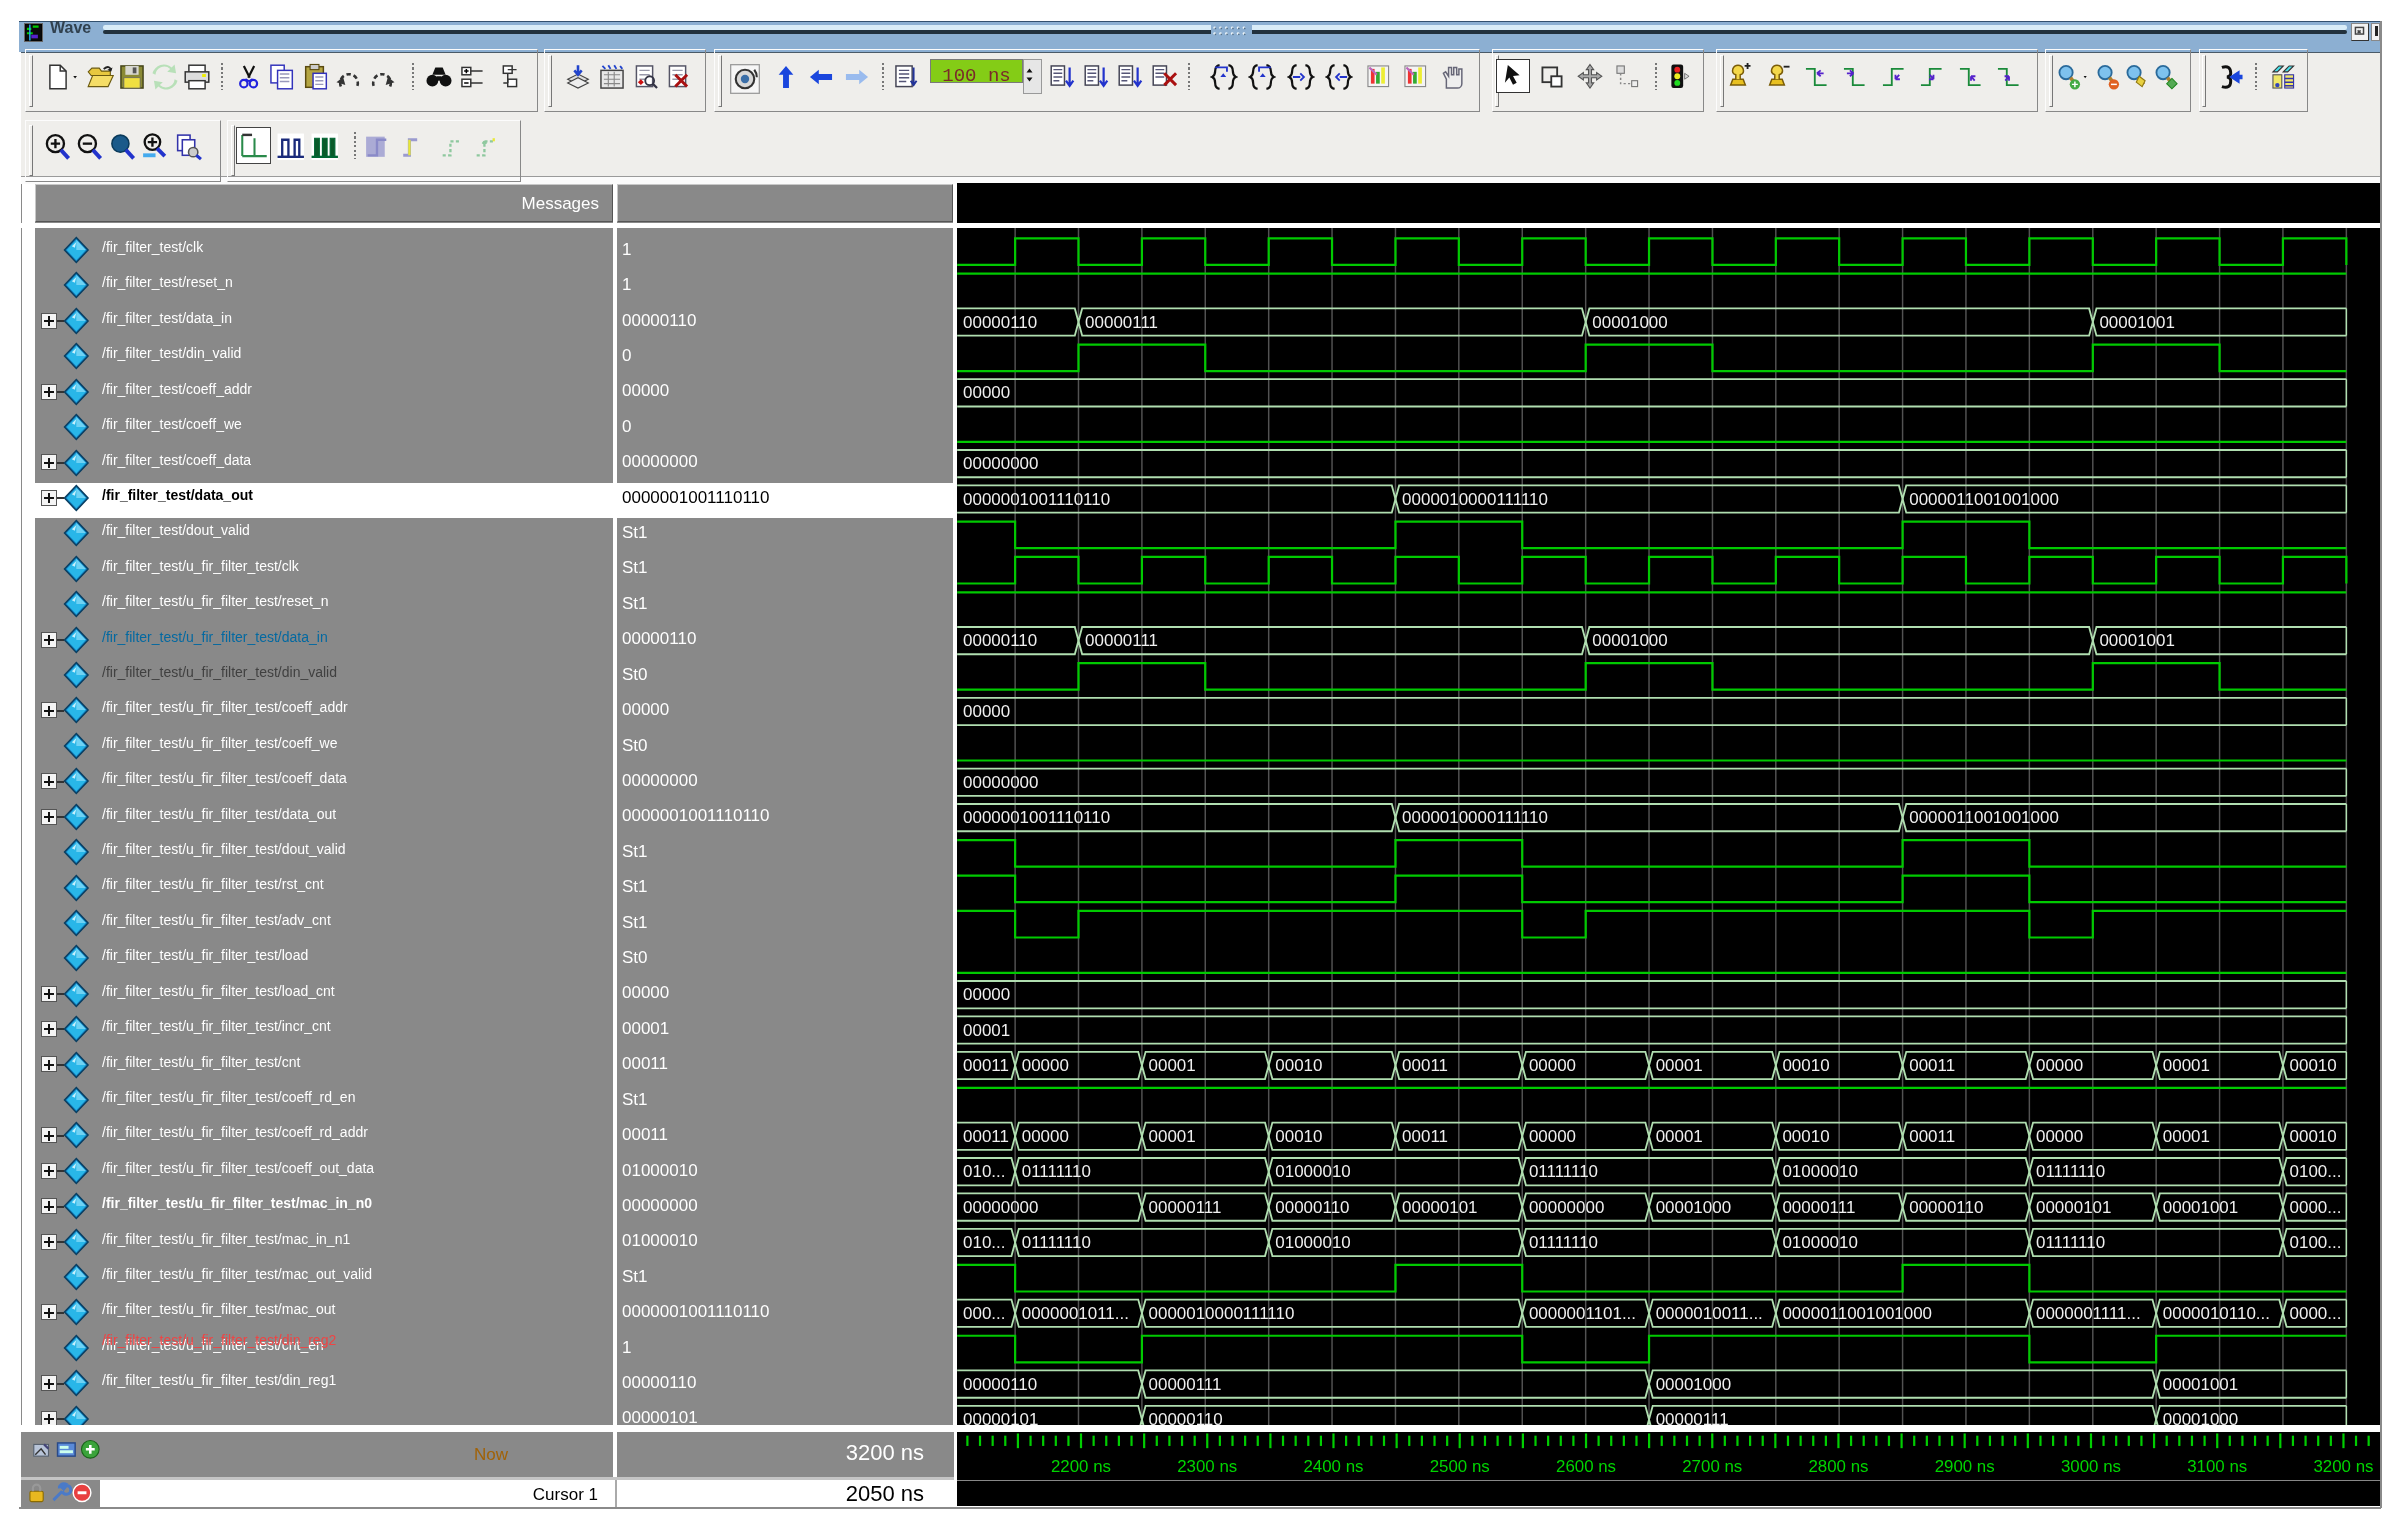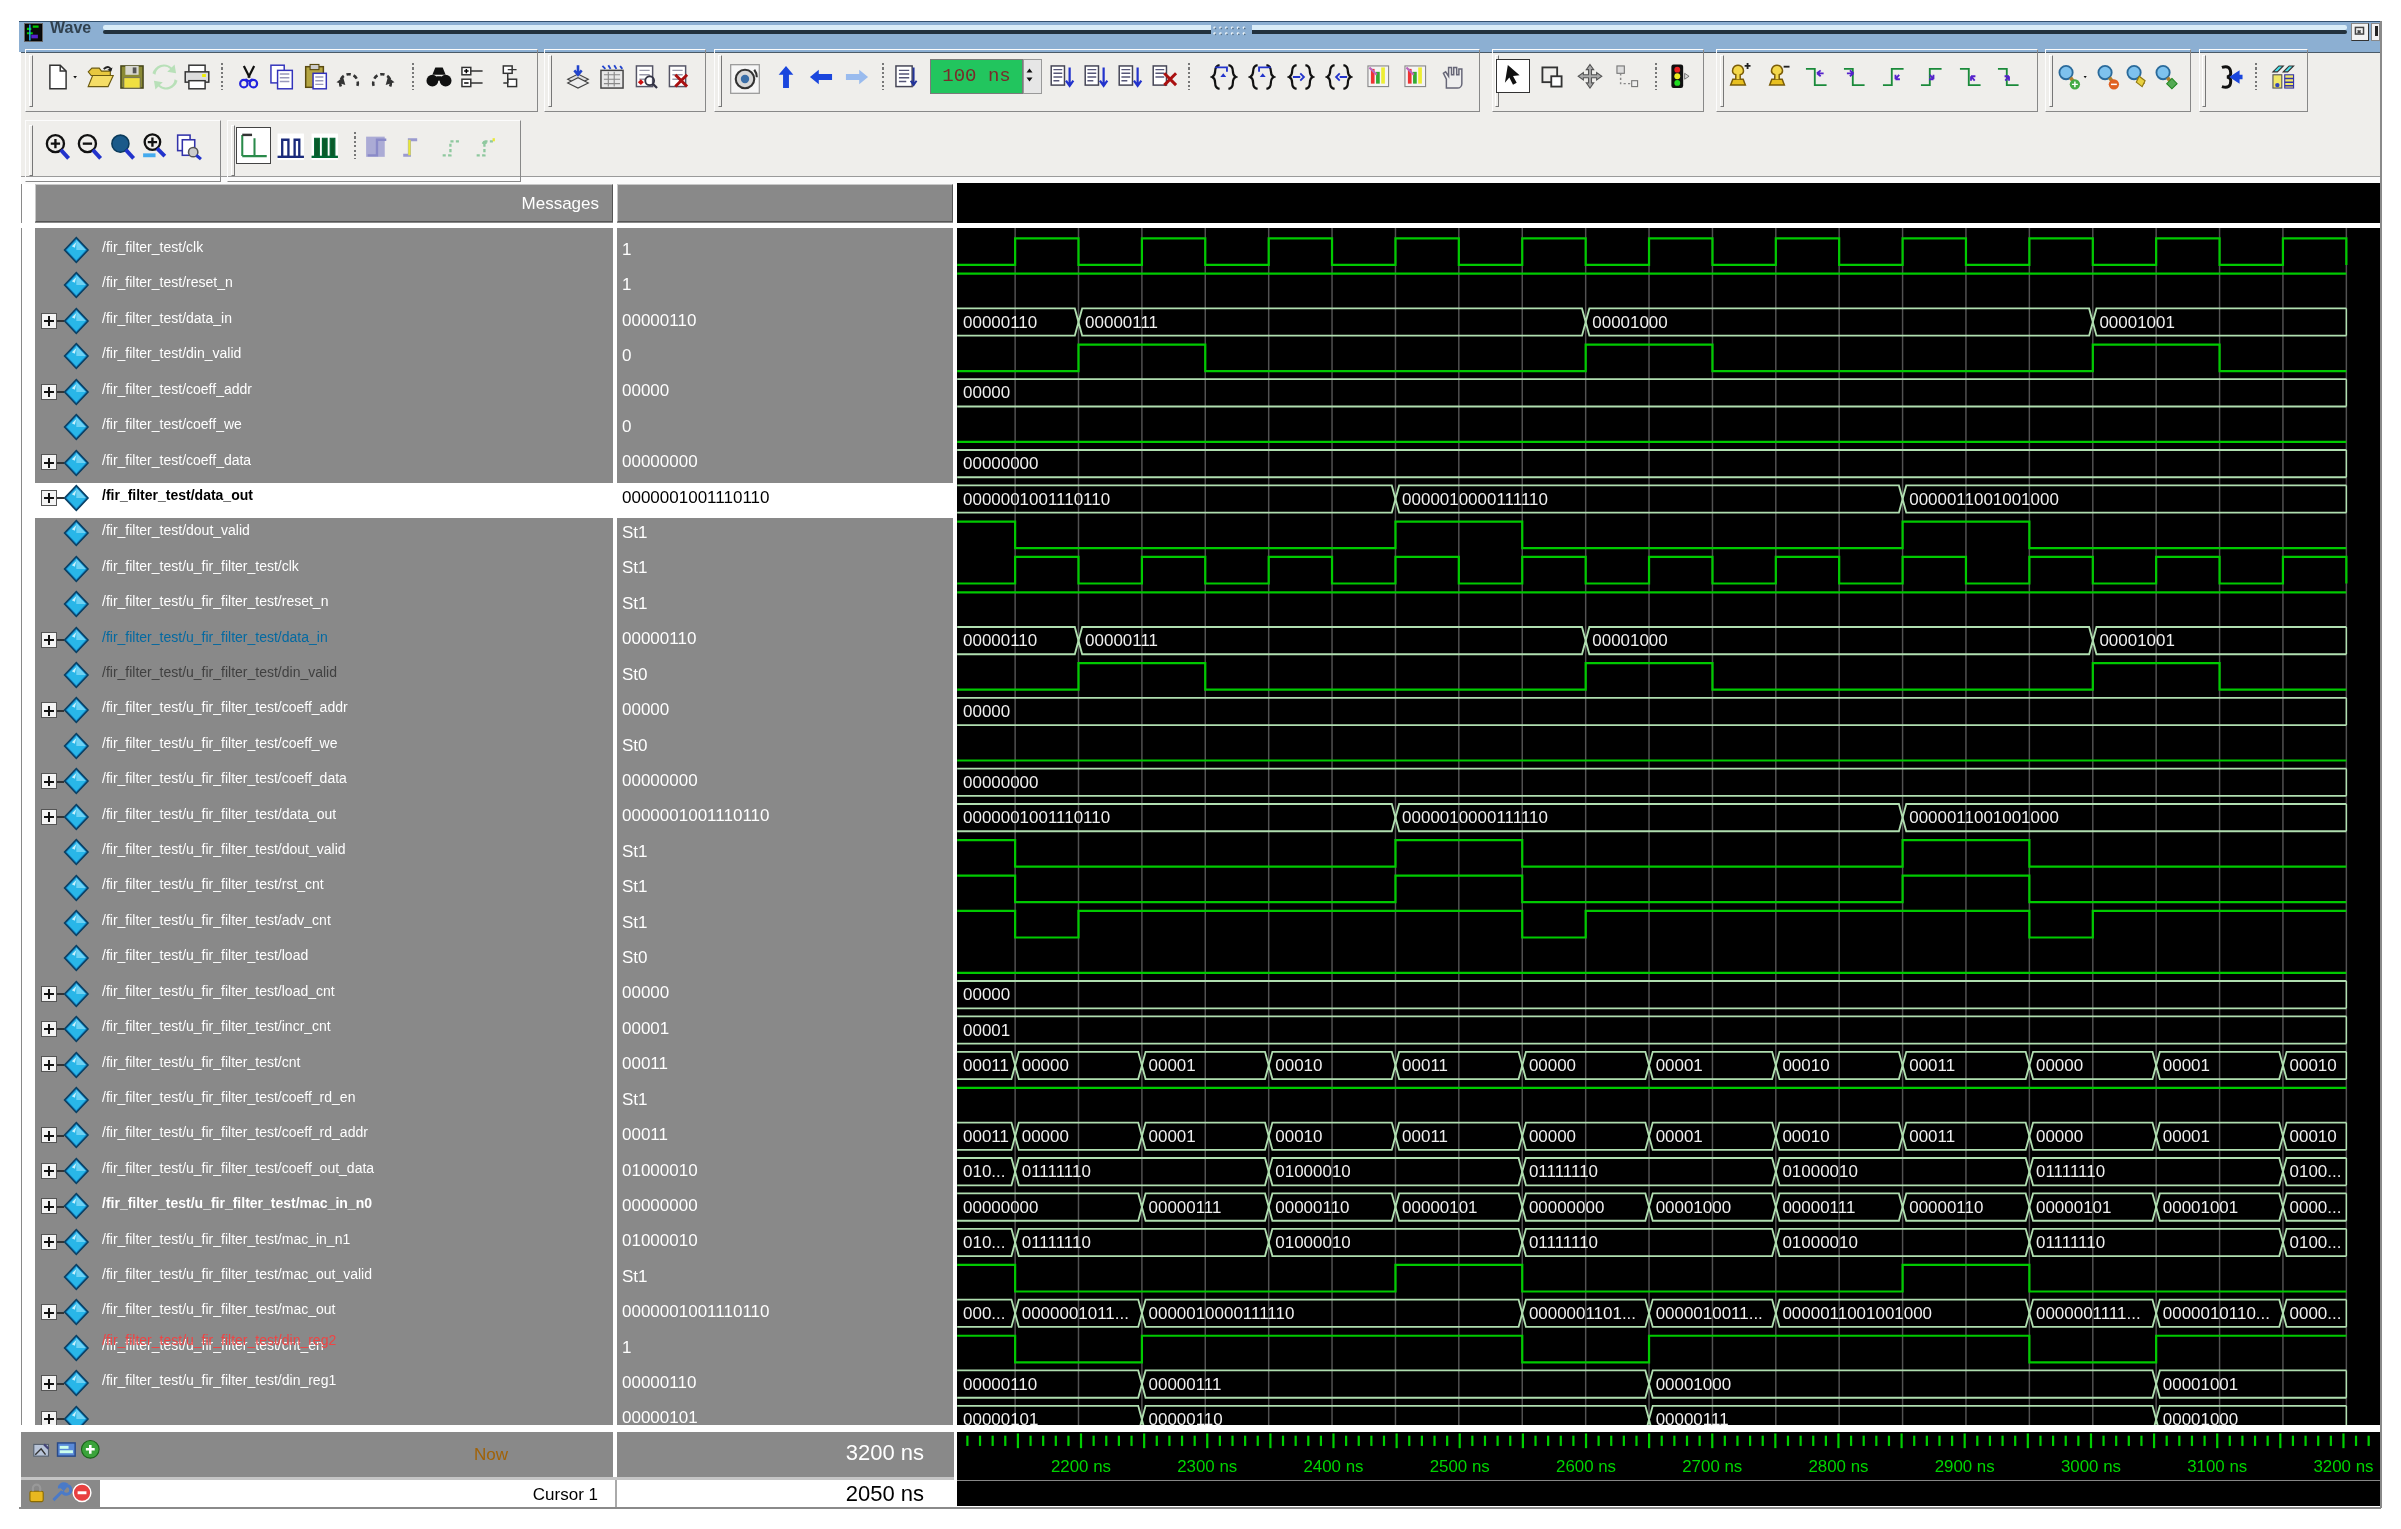--- a/index.html
+++ b/index.html
@@ -190,21 +190,21 @@
   </svg>
 <svg width="28" height="28" viewBox="0 0 38 38" style="position:absolute;left:843px;top:63px">
     <path d="M34 19 l-12-10 v6 h-18 v8 h18 v6 z" fill="#99bbee"></path>
   </svg>
 <div style="position:absolute;left:882px;top:63px;width:1.5px;height:26.6px;background-image:repeating-linear-gradient(#777 0 2.2px,transparent 2.2px 4.4px)"></div>
 <svg width="28" height="28" viewBox="0 0 38 38" style="position:absolute;left:893px;top:63px">
     <rect x="4" y="4" width="22" height="28" fill="#fff" stroke="#445" stroke-width="2"></rect>
     <path d="M8 10 h14 M8 15 h14 M8 20 h14 M8 25 h10" stroke="#557" stroke-width="2"></path>
     <path d="M28 6 v22 M24 24 l4 6 4-6" stroke="#223399" stroke-width="2.5" fill="none"></path>
   </svg>
-<div style="position:absolute;left:930px;top:59px;width:93px;height:35px;background:#22c55e;border:1.5px solid #7a7a7a;box-sizing:border-box;font:19px 'Liberation Mono',monospace;color:#7a2a2a;text-align:center;line-height:32px">100 ns</div>
+<div style="position:absolute;left:930px;top:59px;width:93px;height:24px;background:#84cc16;border:1.5px solid #7a7a7a;box-sizing:border-box;font:19px 'Liberation Mono',monospace;color:#7a2a2a;text-align:center;line-height:32px">100 ns</div>
 <div style="position:absolute;left:1023px;top:59px;width:19px;height:35px;background:#e6e6e6;border:0.7px solid #999;box-sizing:border-box"></div>
 <svg width="19" height="32" viewBox="0 0 38 38" style="position:absolute;left:1023px;top:60px">
     <path d="M13 4 l6 8 h-12 z" fill="#111"></path>
     <path d="M13 30 l6-8 h-12 z" fill="#111"></path>
   </svg>
 <svg width="28" height="28" viewBox="0 0 38 38" style="position:absolute;left:1049px;top:63px">
     <rect x="3" y="4" width="18" height="26" fill="#fff" stroke="#445" stroke-width="2"></rect>
     <path d="M6 9 h12 M6 14 h12 M6 19 h12 M6 24 h8" stroke="#557" stroke-width="2"></path>
     <path d="M28 6 v24 M23 24 l5 7 5-7" stroke="#2233cc" stroke-width="3" fill="none"></path>
   </svg>

